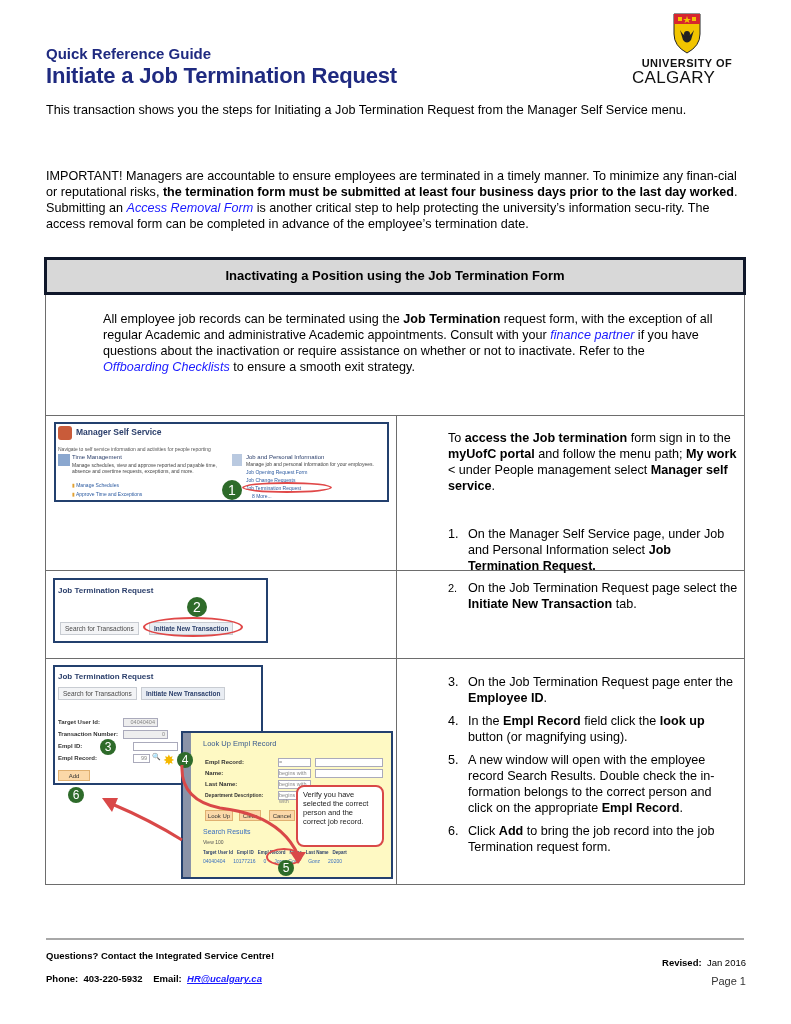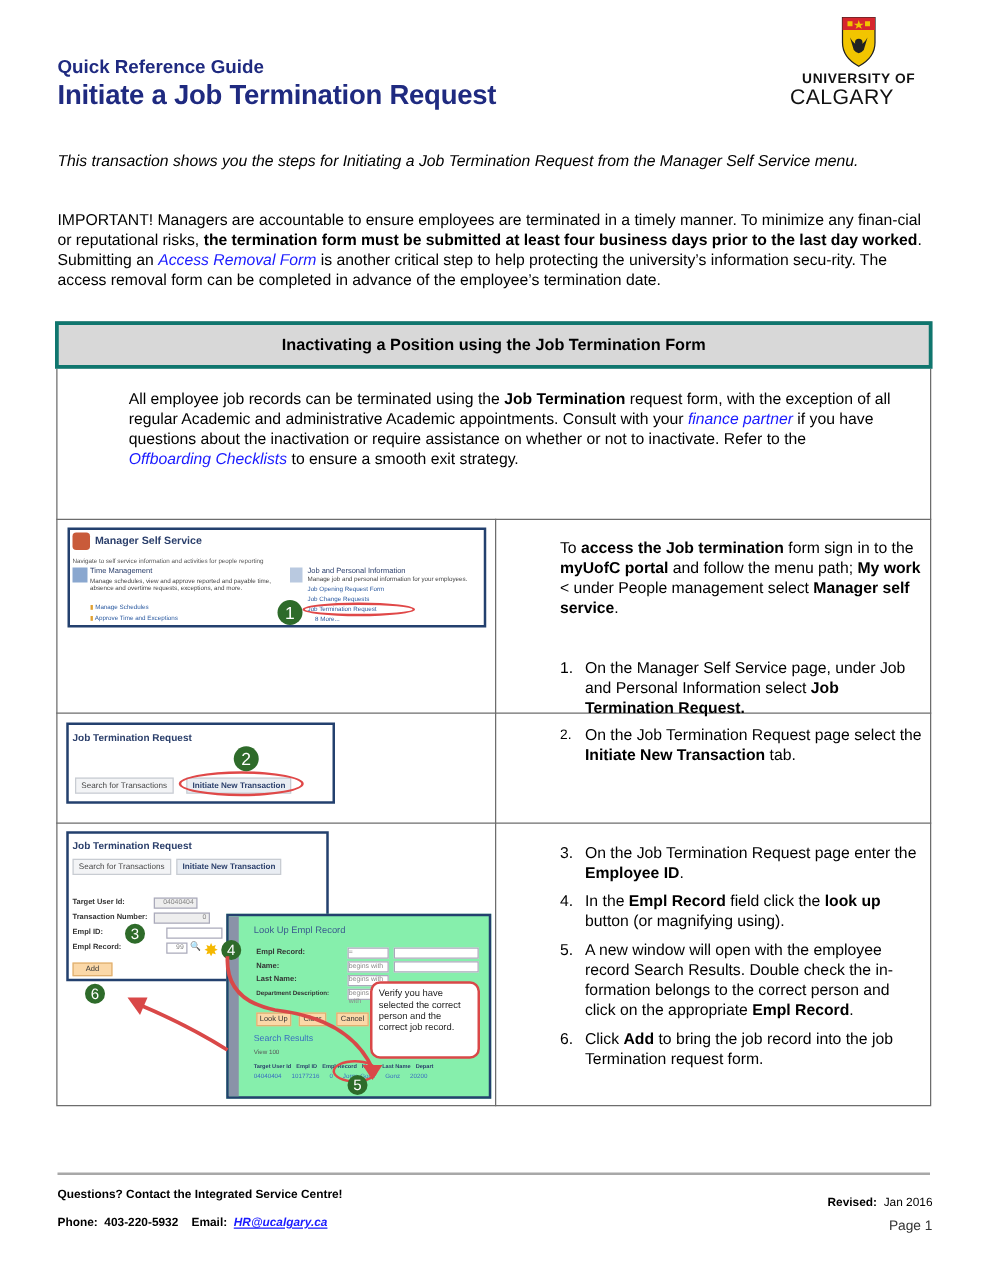--- a/index.html
+++ b/index.html
@@ -5,25 +5,25 @@
   * { box-sizing: border-box; margin: 0; padding: 0; }
   body { width: 791px; height: 1024px; background: #fff; font-family: "Liberation Sans", sans-serif; color: #000; position: relative; overflow: hidden; }
   .abs { position: absolute; }
   #subtitle { left: 46px; top: 45px; font-size: 15px; font-weight: bold; color: #1f2a80; }
   #title { left: 46px; top: 63px; font-size: 22px; font-weight: bold; color: #1f2a80; letter-spacing: -0.2px; }
   #logo { left: 632px; top: 12px; width: 110px; height: 76px; }
   #logo .crest { position: absolute; left: 40px; top: 0; width: 30px; height: 42px; }
   #logo .uni { position: absolute; left: 0; width: 110px; text-align: center; top: 45px; font-size: 11px; font-weight: bold; letter-spacing: 0.5px; color: #111; }
   #logo .cal { position: absolute; left: 0; width: 110px; top: 56px; font-size: 17px; color: #111; letter-spacing: 0.3px; }
   .para { left: 46px; width: 700px; font-size: 12.6px; line-height: 16px; }
-  #intro { top: 121px; font-style: italic; }
+  #intro { top: 102px; }
   #important { top: 168px; }
   a.link { color: #1a1aff; font-style: italic; text-decoration: none; }
   #box { left: 45px; top: 257px; width: 700px; height: 628px; border: 1px solid #6d6d6d; }
-  #box-header { left: 44px; top: 257px; width: 702px; height: 38px; background: #d8d8d8; border: 3px solid #0f766e; font-size: 13px; font-weight: bold; text-align: center; line-height: 32px; }
+  #box-header { left: 44px; top: 257px; width: 702px; height: 38px; background: #d8d8d8; border: 3px solid #0f172a; font-size: 13px; font-weight: bold; text-align: center; line-height: 32px; }
   #box-desc { left: 103px; top: 311px; width: 610px; font-size: 12.6px; line-height: 16px; }
   #box-desc p { margin-bottom: 8px; }
   .hline { position: absolute; left: 45px; width: 700px; height: 1px; background: #6d6d6d; }
   .vline { position: absolute; left: 396px; width: 1px; background: #6d6d6d; }
   .step-text { position: absolute; left: 448px; width: 290px; font-size: 12.6px; line-height: 16px; }
   .step { display: flex; margin-bottom: 7px; }
   .step .num { width: 20px; flex: none; }
   .step .txt { flex: 1; }
   .shot { position: absolute; background: #fff; border: 2px solid #23406e; font-family: "Liberation Sans", sans-serif; overflow: hidden; }
   .shot .hdr { font-weight: bold; color: #2b3f6b; font-size: 9px; }
@@ -152,21 +152,21 @@
   <div class="field" style="left:68px;top:63px;width:45px;background:#eee;">0</div>
   <div class="lbl" style="left:3px;top:76px;">Empl ID:</div>
   <div class="field" style="left:78px;top:75px;width:45px;"></div>
   <div class="lbl" style="left:3px;top:88px;">Empl Record:</div>
   <div class="field" style="left:78px;top:87px;width:17px;">99</div>
   <div style="position:absolute;left:97px;top:86px;font-size:7px;color:#3a6fc0;">🔍</div>
   <div class="btn-orange" style="left:3px;top:103px;width:32px;height:11px;line-height:10px;">Add</div>
   <div class="badge" style="left:45px;top:72px;width:16px;height:16px;line-height:16px;font-size:12px;">3</div>
 </div>
 
-<div class="shot" style="left:181px; top:731px; width:212px; height:148px; background:#86efac;">
+<div class="shot" style="left:181px; top:731px; width:212px; height:148px; background:#fef9c3;">
   <div style="position:absolute;left:0;top:0;width:8px;height:148px;background:#8a93a8;"></div>
   <div style="position:absolute;left:20px;top:6px;font-size:7.5px;color:#3a5b8e;">Look Up Empl Record</div>
   <div class="lbl" style="left:22px;top:26px;">Empl Record:</div>
   <div class="field" style="left:95px;top:25px;width:33px;text-align:left;">=</div>
   <div class="field" style="left:132px;top:25px;width:68px;"></div>
   <div class="lbl" style="left:22px;top:37px;">Name:</div>
   <div class="field" style="left:95px;top:36px;width:33px;text-align:left;">begins with</div>
   <div class="field" style="left:132px;top:36px;width:68px;"></div>
   <div class="lbl" style="left:22px;top:48px;">Last Name:</div>
   <div class="field" style="left:95px;top:47px;width:33px;text-align:left;">begins with</div>

